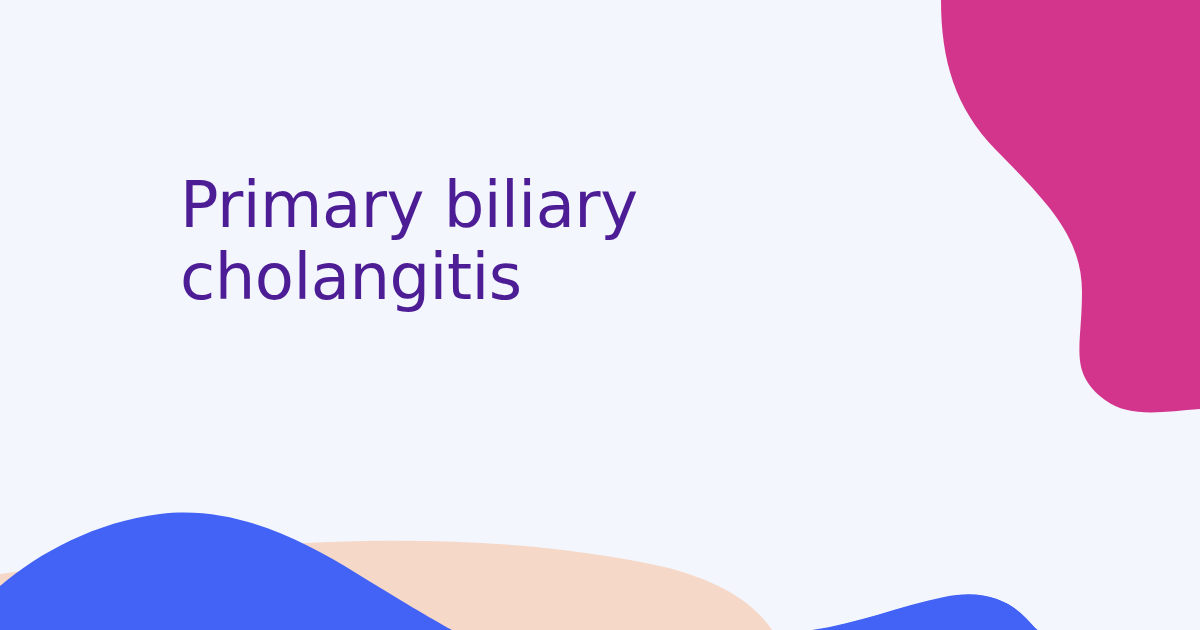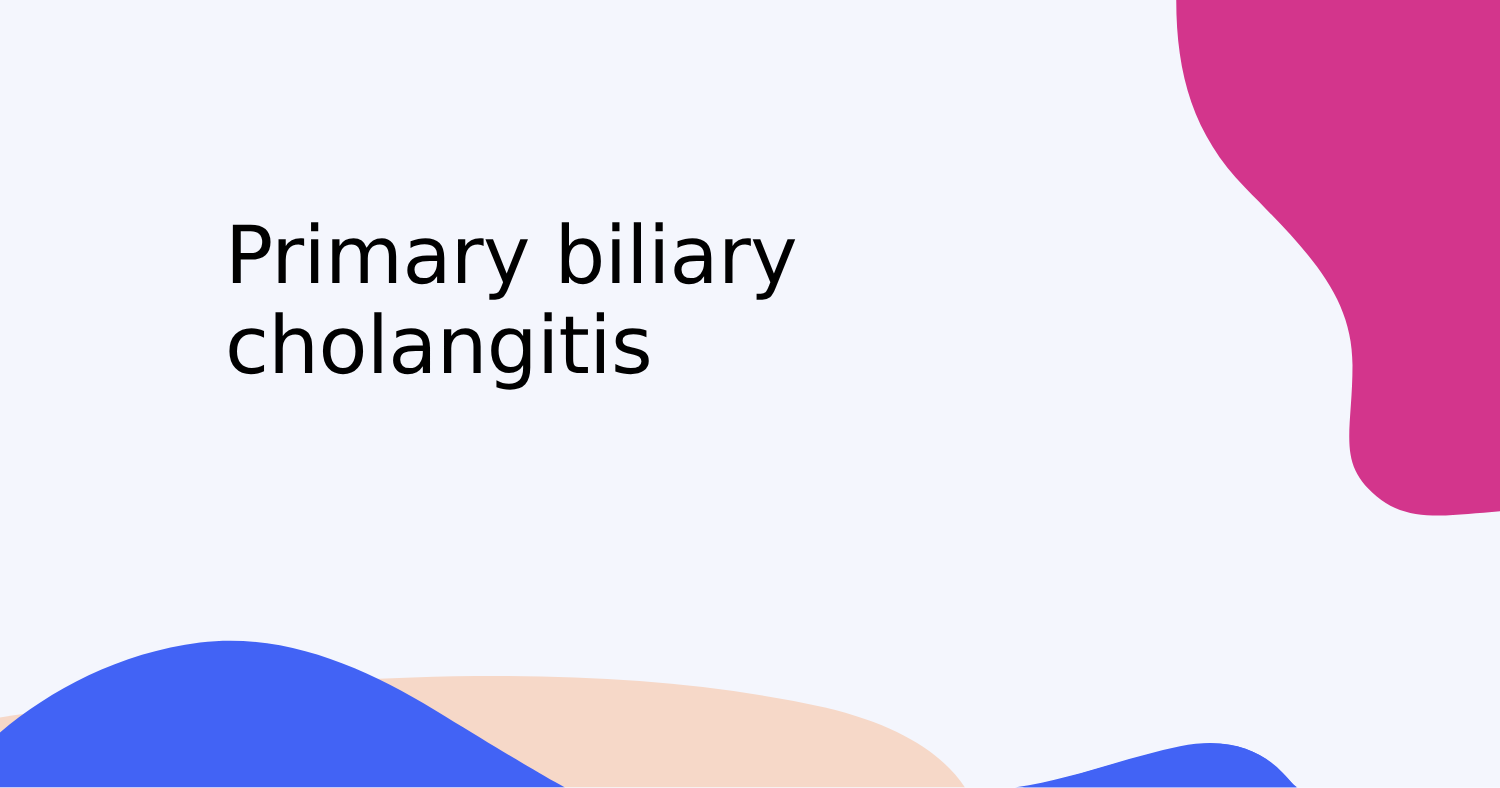--- a/index.html
+++ b/index.html
@@ -45,21 +45,21 @@
     z-index: 5;
   }
 
   #page-title {
     margin: 0;
     font-family: "DejaVu Sans", "Liberation Sans", sans-serif;
     font-size: 64px;
     line-height: 1.12;
     font-weight: 400;
     letter-spacing: -0.5px;
-    color: #000000;
+    color: #4c1d95;
     white-space: pre-line;
   }
 </style>
 </head>
 <body>
 
 <div id="card">
 
   <div id="decor-layer">
     <svg viewBox="0 0 1200 630" width="1200" height="630" xmlns="http://www.w3.org/2000/svg" aria-hidden="true">

